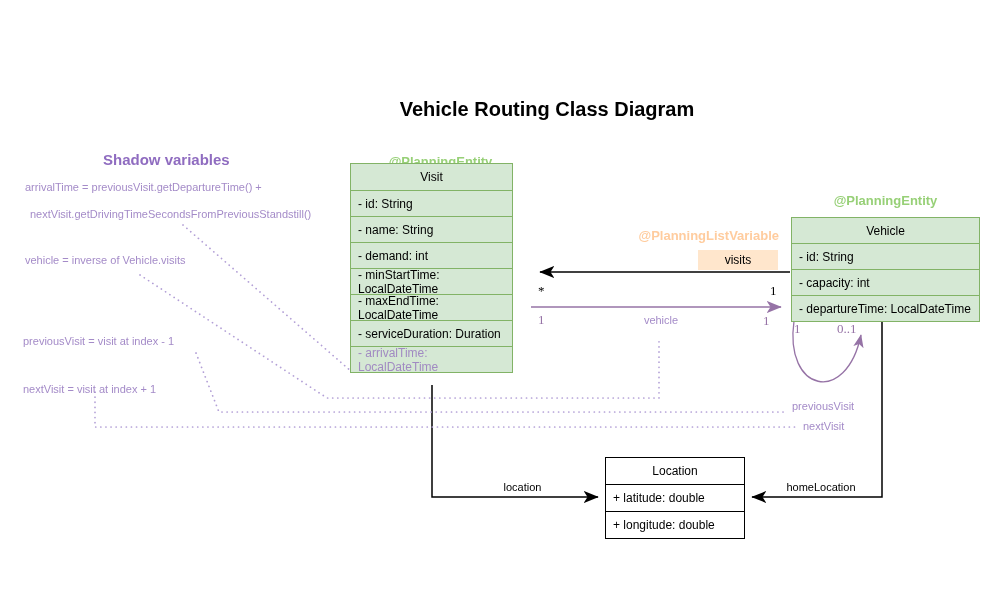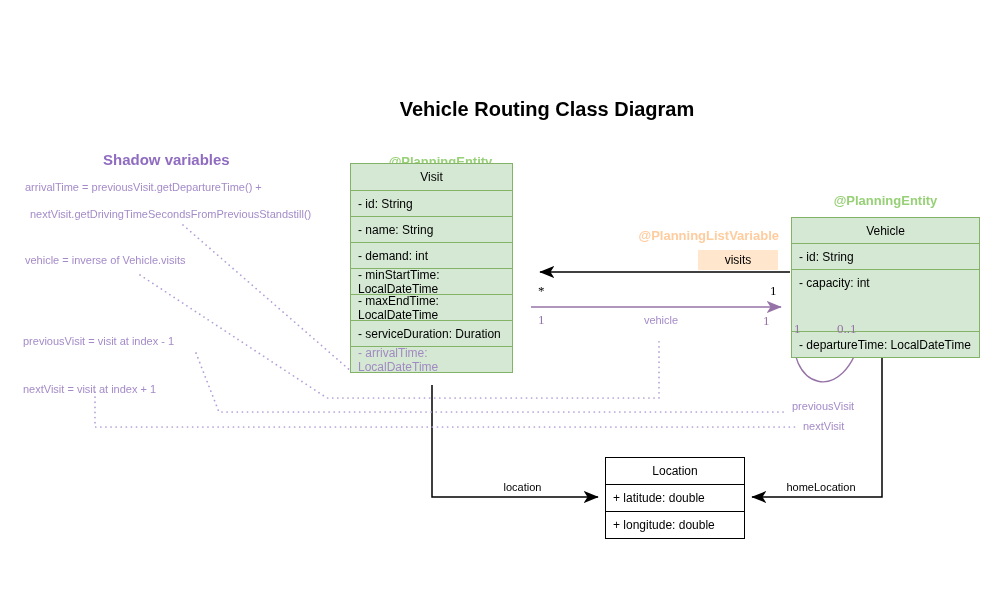--- a/index.html
+++ b/index.html
@@ -94,21 +94,21 @@
     <div class="attr" style="height:26px;">- maxEndTime: LocalDateTime</div>
     <div class="attr" style="height:26px;">- serviceDuration: Duration</div>
     <div class="attr attr-purple" style="height:26px;">- arrivalTime: LocalDateTime</div>
   </div>
 
   <div class="abs anno-green" style="left:791px; top:193px; width:189px;">@PlanningEntity</div>
   <div class="abs uml-box green-box" style="left:791px; top:217px; width:189px;">
     <div class="hdr" style="height:25px;">Vehicle</div>
     <div class="attr" style="height:26px;">- id: String</div>
     <div class="attr" style="height:26px;">- capacity: int</div>
-    <div class="attr" style="height:26px;margin-top:36px;">- departureTime: LocalDateTime</div>
+    <div class="attr" style="height:26px;">- departureTime: LocalDateTime</div>
   </div>
 
   <div class="abs uml-box plain-box" style="left:605px; top:457px; width:140px;">
     <div class="hdr" style="height:26px;">Location</div>
     <div class="attr" style="height:27px;">+ latitude: double</div>
     <div class="attr" style="height:27px;">+ longitude: double</div>
   </div>
 
   <div class="abs anno-orange" style="left:599px; top:228px; width:180px;">@PlanningListVariable</div>
   <div class="abs chip" style="left:698px; top:250px; width:80px; height:20px;">visits</div>

